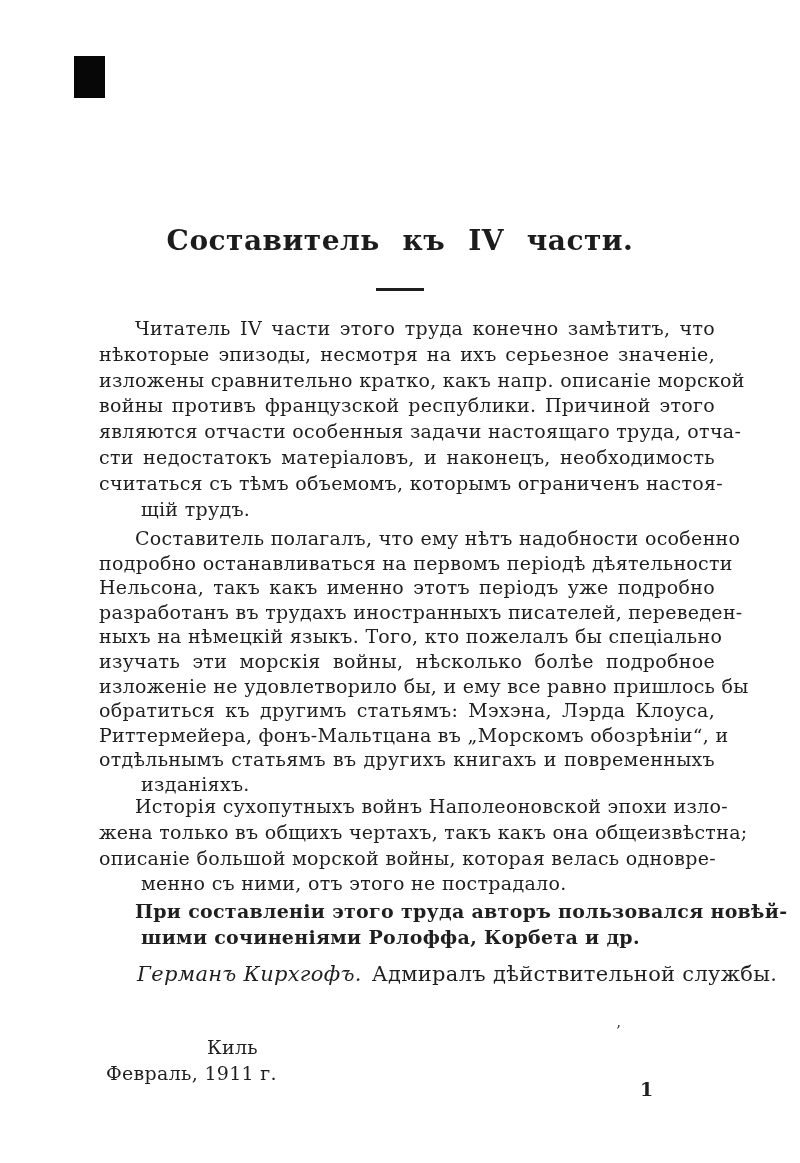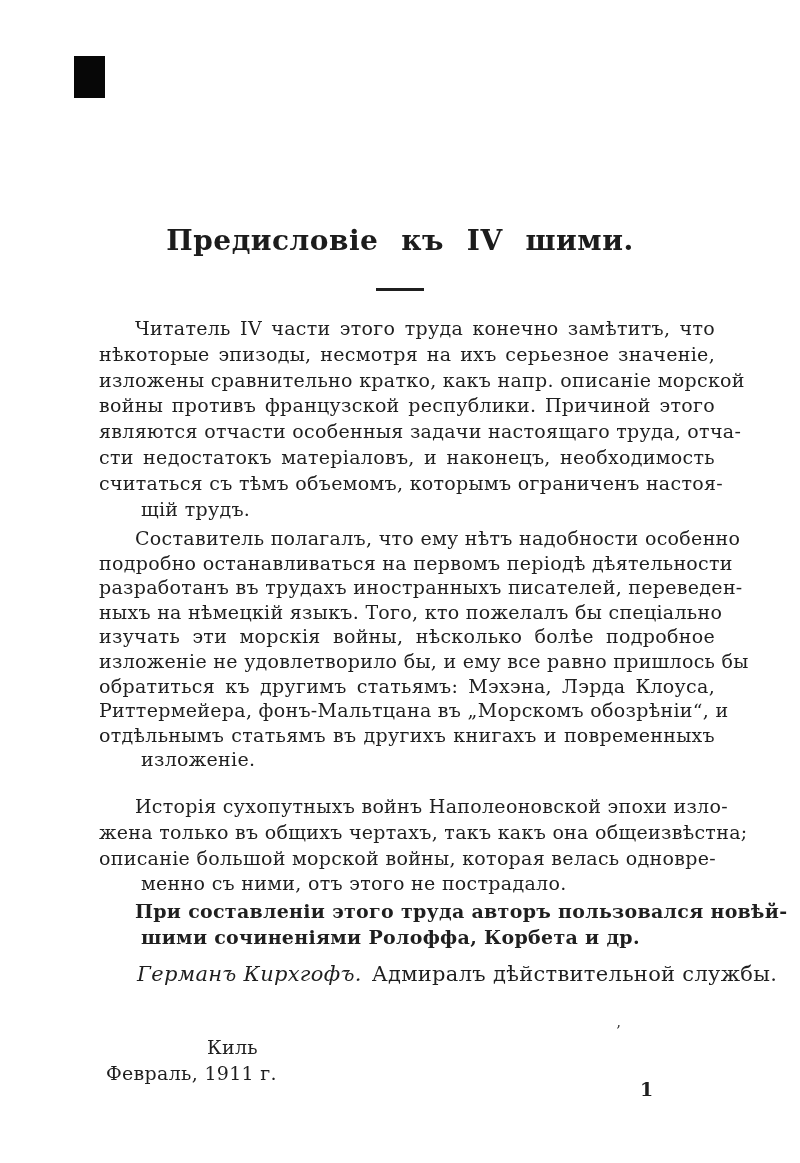--- a/index.html
+++ b/index.html
@@ -71,45 +71,46 @@
   .pagenum { left: 640px; top: 1078px; font-weight: 700; }
   .stray { left: 616px; top: 1022px; font-size: 15px; color: #3a3a3a; }
 </style>
 </head>
 <body>
 
 <div class="page">
 
   <div class="blot"></div>
 
-  <h1 class="title">Предисловіе къ IV шими.</h1>
+  <h1 class="title">Составитель къ IV части.</h1>
   <div class="divider"></div>
 
   <div class="para" style="top:316px;">
     <div class="pline first">Читатель IV части этого труда конечно замѣтитъ, что</div>
     <div class="pline">нѣкоторые эпизоды, несмотря на ихъ серьезное значеніе,</div>
     <div class="pline">изложены сравнительно кратко, какъ напр. описаніе морской</div>
     <div class="pline">войны противъ французской республики. Причиной этого</div>
     <div class="pline">являются отчасти особенныя задачи настоящаго труда, отча-</div>
     <div class="pline">сти недостатокъ матеріаловъ, и наконецъ, необходимость</div>
     <div class="pline">считаться съ тѣмъ объемомъ, которымъ ограниченъ настоя-</div>
     <div class="pline last">щій трудъ.</div>
   </div>
 
   <div class="para" style="top:526px; line-height:24.6px;">
     <div class="pline first">Составитель полагалъ, что ему нѣтъ надобности особенно</div>
     <div class="pline">подробно останавливаться на первомъ періодѣ дѣятельности</div>
+    <div class="pline">Нельсона, такъ какъ именно этотъ періодъ уже подробно</div>
     <div class="pline">разработанъ въ трудахъ иностранныхъ писателей, переведен-</div>
     <div class="pline">ныхъ на нѣмецкій языкъ. Того, кто пожелалъ бы спеціально</div>
     <div class="pline">изучать эти морскія войны, нѣсколько болѣе подробное</div>
     <div class="pline">изложеніе не удовлетворило бы, и ему все равно пришлось бы</div>
     <div class="pline">обратиться къ другимъ статьямъ: Мэхэна, Лэрда Клоуса,</div>
     <div class="pline">Риттермейера, фонъ-Мальтцана въ „Морскомъ обозрѣніи“, и</div>
     <div class="pline">отдѣльнымъ статьямъ въ другихъ книгахъ и повременныхъ</div>
-    <div class="pline last">изложеніе.</div>
+    <div class="pline last">изданіяхъ.</div>
   </div>
 
   <div class="para" style="top:794px;">
     <div class="pline first">Исторія сухопутныхъ войнъ Наполеоновской эпохи изло-</div>
     <div class="pline">жена только въ общихъ чертахъ, такъ какъ она общеизвѣстна;</div>
     <div class="pline">описаніе большой морской войны, которая велась одновре-</div>
     <div class="pline last">менно съ ними, отъ этого не пострадало.</div>
   </div>
 
   <div class="para" style="top:899px;font-weight:bold;">

